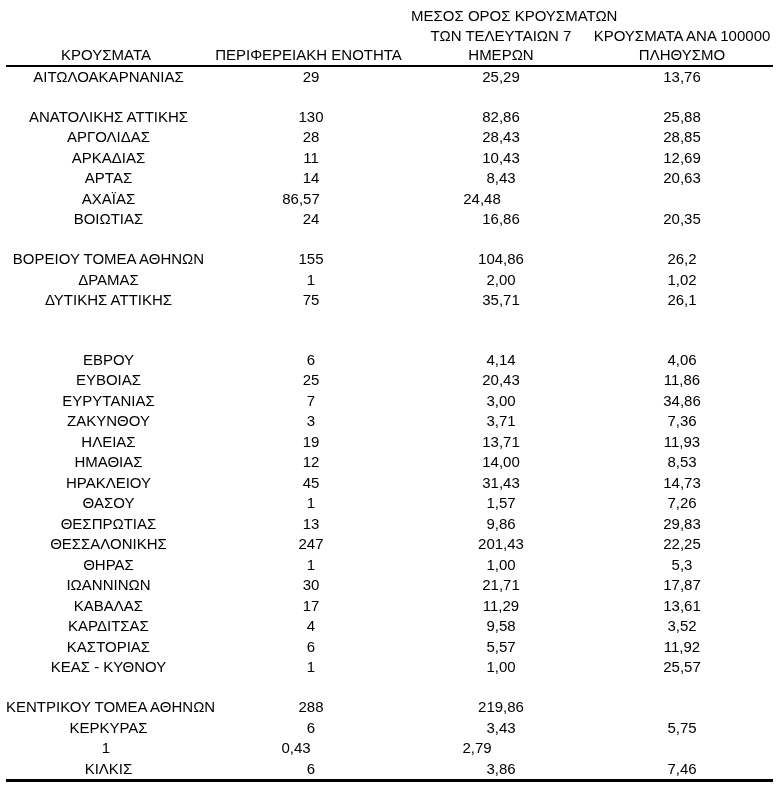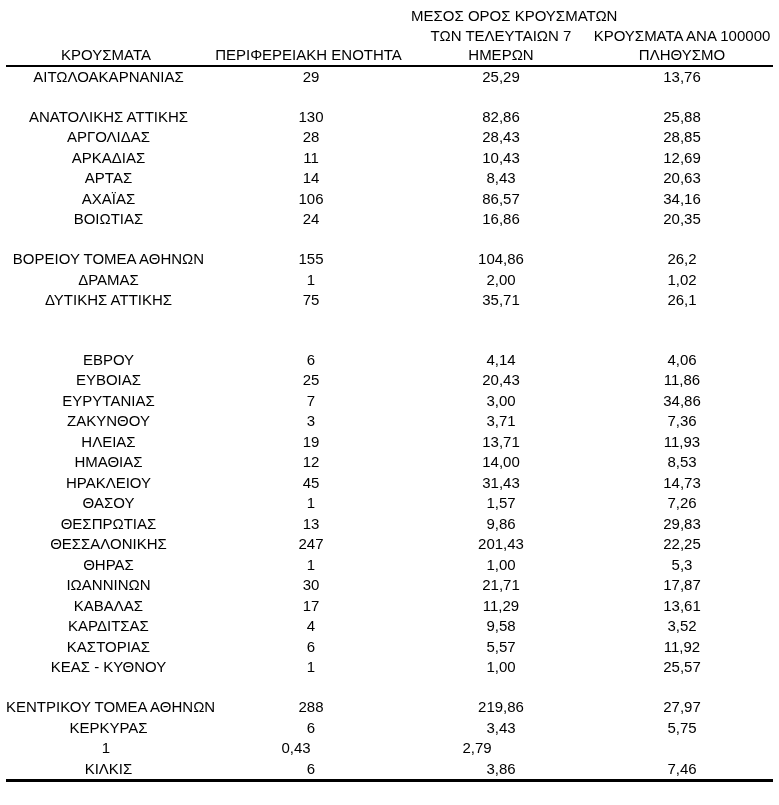--- a/index.html
+++ b/index.html
@@ -100,23 +100,22 @@
         <div class="cell col4">12,69</div>
       </div>
       <div class="trow">
         <div class="cell col1">ΑΡΤΑΣ</div>
         <div class="cell col2">14</div>
         <div class="cell col3">8,43</div>
         <div class="cell col4">20,63</div>
       </div>
       <div class="trow">
         <div class="cell col1">ΑΧΑΪΑΣ</div>
-        <div class="cell col2">106</div>
         <div class="cell col3">86,57</div>
-        <div class="cell col4">34,16</div>
+        <div class="cell col4">24,48</div>
       </div>
       <div class="trow">
         <div class="cell col1">ΒΟΙΩΤΙΑΣ</div>
         <div class="cell col2">24</div>
         <div class="cell col3">16,86</div>
         <div class="cell col4">20,35</div>
       </div>
       <div class="gap-row"></div>
       <div class="trow">
         <div class="cell col1">ΒΟΡΕΙΟΥ ΤΟΜΕΑ ΑΘΗΝΩΝ</div>
@@ -232,21 +231,20 @@
         <div class="cell col1">ΚΕΑΣ - ΚΥΘΝΟΥ</div>
         <div class="cell col2">1</div>
         <div class="cell col3">1,00</div>
         <div class="cell col4">25,57</div>
       </div>
       <div class="gap-row"></div>
       <div class="trow">
         <div class="cell col1">ΚΕΝΤΡΙΚΟΥ ΤΟΜΕΑ ΑΘΗΝΩΝ</div>
         <div class="cell col2">288</div>
         <div class="cell col3">219,86</div>
-        <div class="cell col4">27,97</div>
       </div>
       <div class="trow">
         <div class="cell col1">ΚΕΡΚΥΡΑΣ</div>
         <div class="cell col2">6</div>
         <div class="cell col3">3,43</div>
         <div class="cell col4">5,75</div>
       </div>
       <div class="trow">
         <div class="cell col2">1</div>
         <div class="cell col3">0,43</div>

